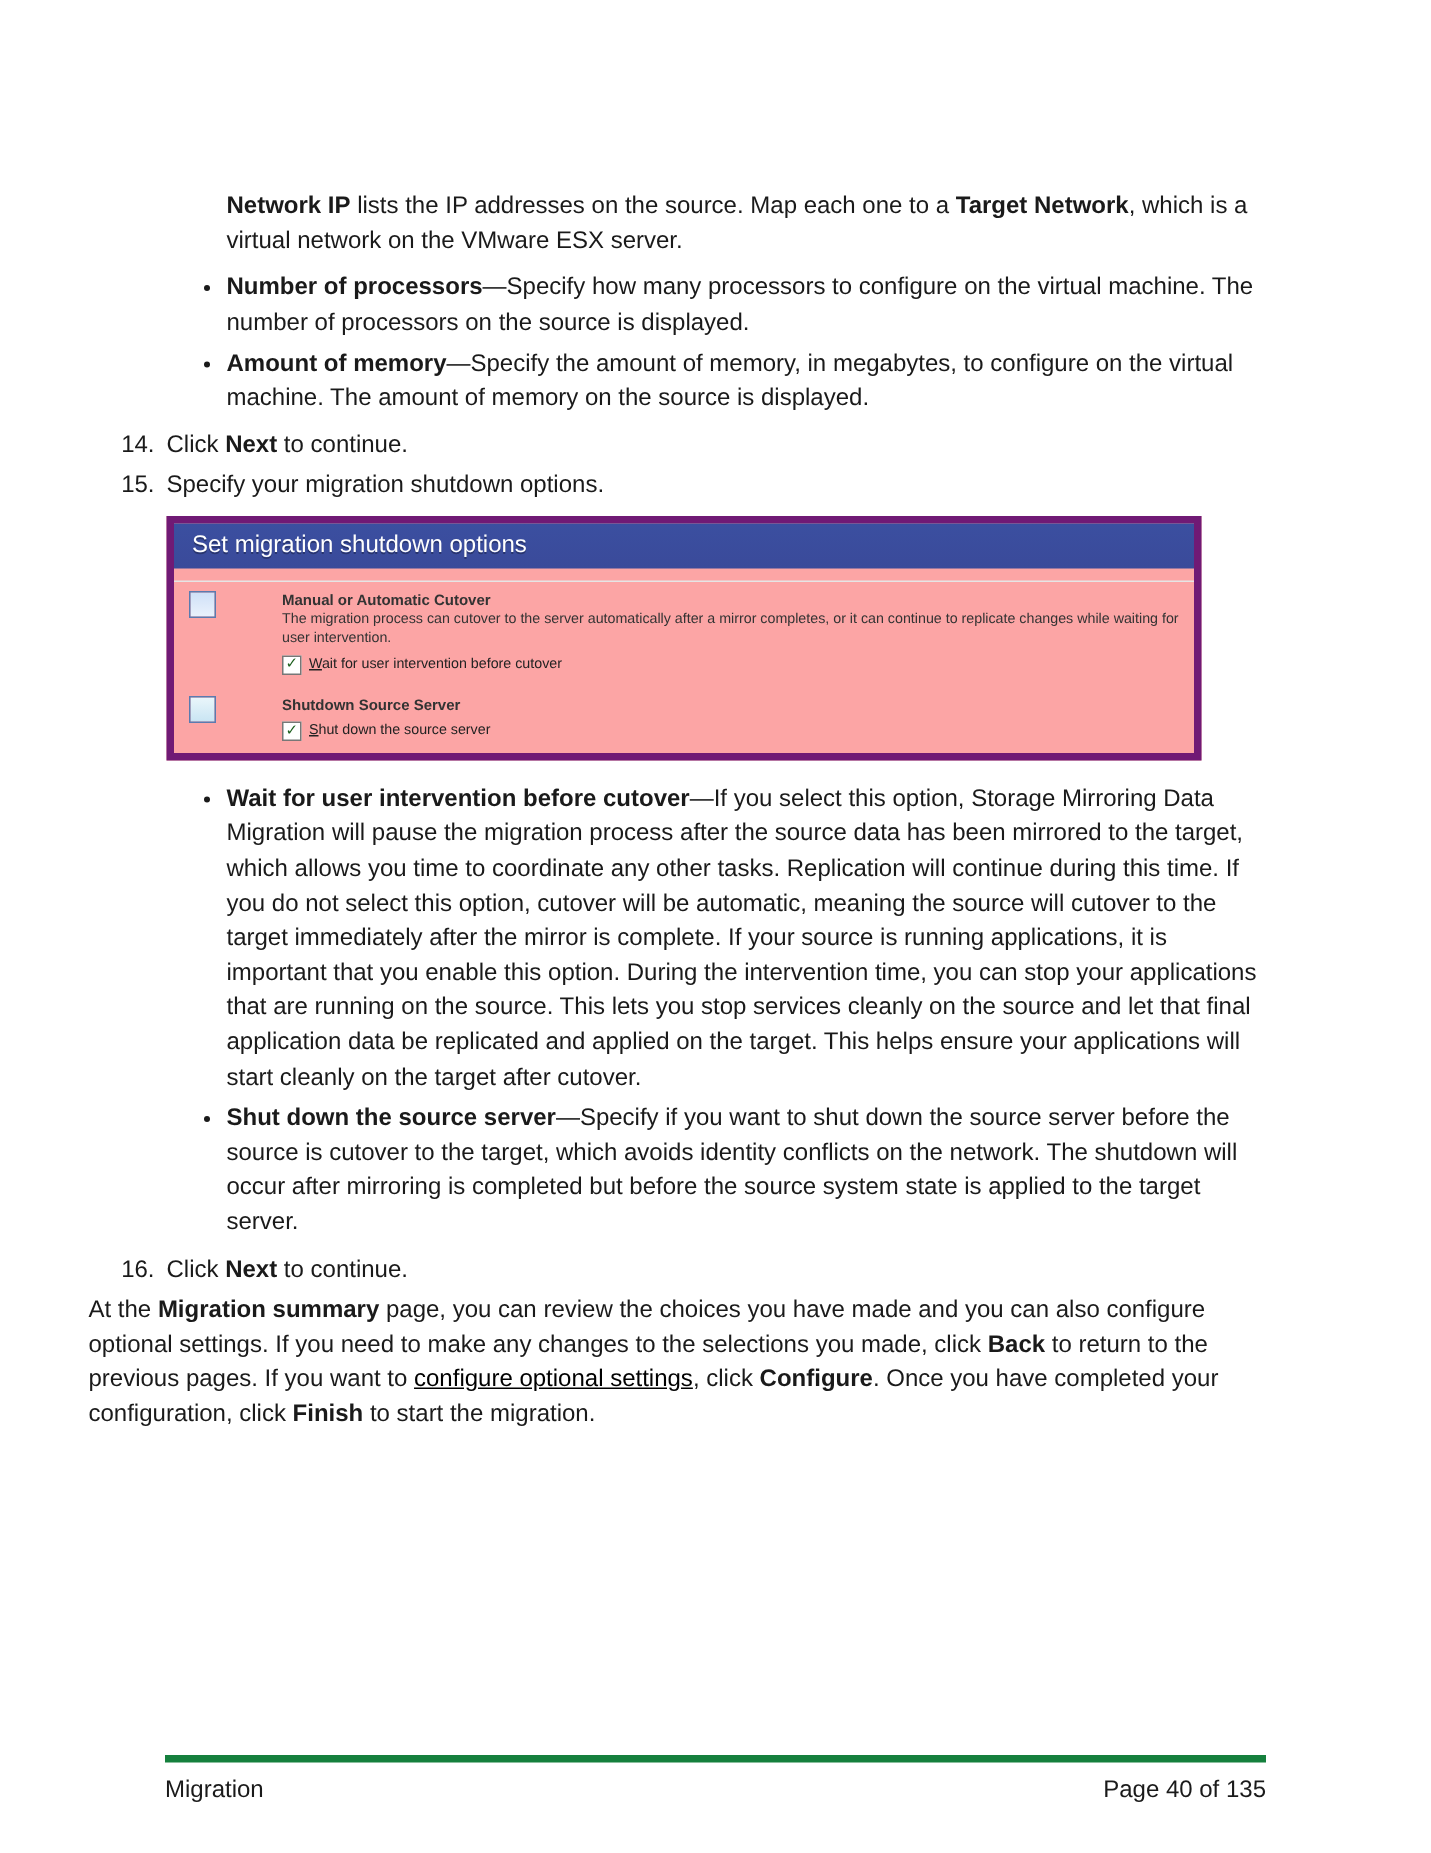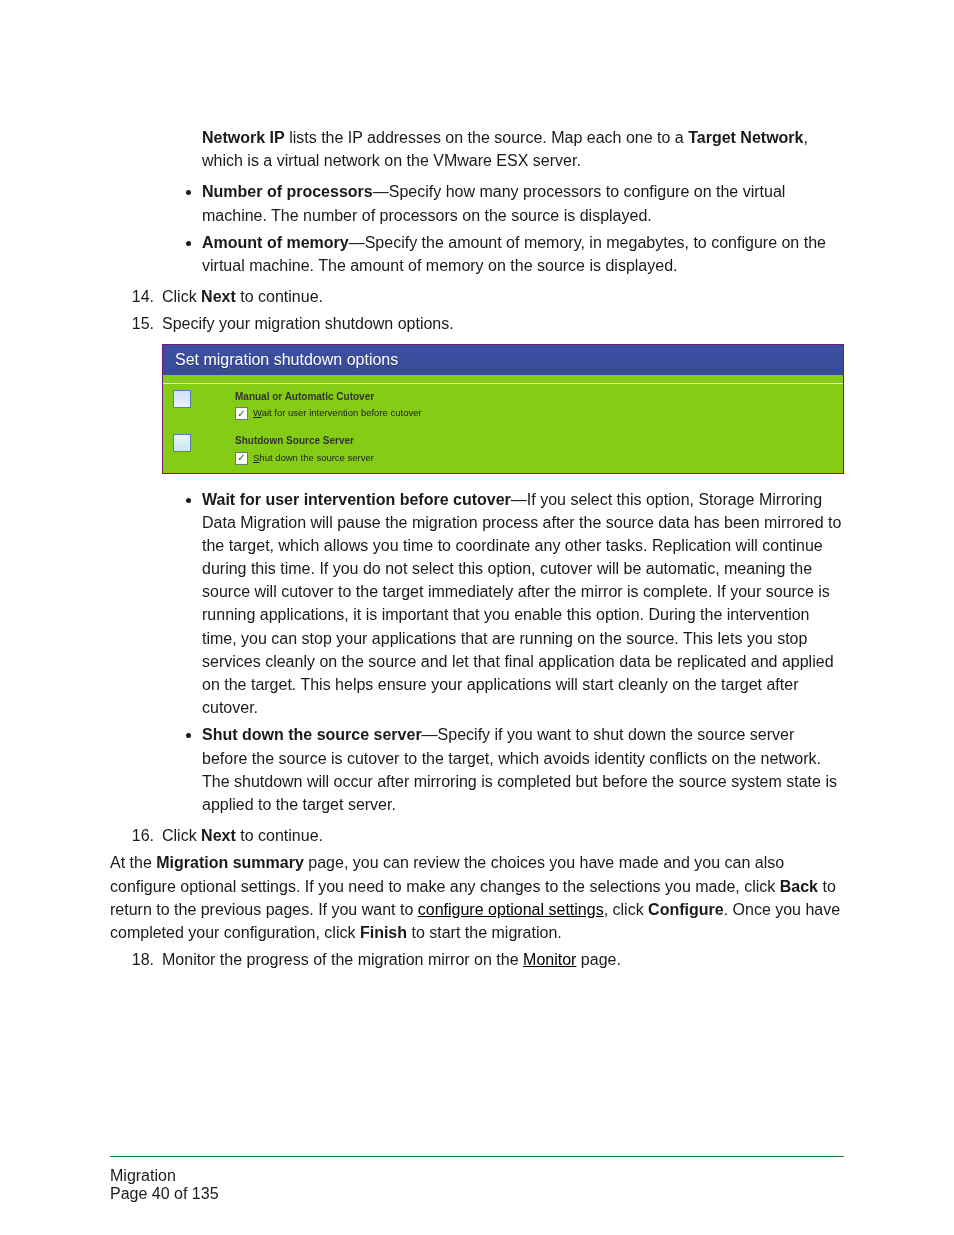--- a/index.html
+++ b/index.html
@@ -6,21 +6,21 @@
     margin: 0;
     padding: 0;
     background: #fff;
     font-family: Arial, Helvetica, sans-serif;
     color: #1a1a1a;
   }
   .page {
     width: 954px;
     min-height: 1235px;
     box-sizing: border-box;
-    padding: 110px 110px 40px 110px;
+    padding: 110px 110px 40px 59px;
     position: relative;
   }
   .ol-item {
     display: flex;
     margin: 4px 0 4px 0;
     font-size: 16px;
     line-height: 1.45;
   }
   .ol-num {
     width: 44px;
@@ -46,22 +46,22 @@
     margin-left: 92px;
     font-size: 16px;
     line-height: 1.45;
     margin-bottom: 8px;
   }
 
   
   .dlg {
     margin: 8px 0 14px 52px;
     width: 680px;
-    border: 1px solid #701a75;
-    background: #84cc16;
+    border: 5px solid #701a75;
+    background: #fca5a5;
     font-size: 10px;
   }
   .dlg-title {
     background: linear-gradient(#3b4fa0, #3a4a9a);
     color: #fff;
     font-size: 16px;
     padding: 6px 12px 6px 12px;
     text-shadow: 0 1px 0 rgba(0,0,0,0.3);
   }
   .dlg-sep {
@@ -119,26 +119,25 @@
     color: #000000;
     text-decoration: underline;
     cursor: pointer;
   }
 
   .footer {
     position: absolute;
     left: 110px;
     right: 110px;
     bottom: 32px;
-    border-top: 1px solid #15803d;
+    border-top: 5px solid #15803d;
     padding-top: 10px;
     display: flex;
     justify-content: space-between;
     font-size: 16px;
-    flex-direction: column;
   }
 </style>
 </head>
 <body>
 
 <div class="page">
 
   <p class="continuation">
     <span class="bold">Network IP</span><span> lists the IP addresses on the source. Map each one to a </span><span class="bold">Target Network</span><span>, which is a virtual network on the VMware ESX server.</span>
   </p>
@@ -165,20 +164,21 @@
   </div>
 
   <div class="dlg">
     <div class="dlg-title">Set migration shutdown options</div>
     <div class="dlg-sep"></div>
 
     <div class="dlg-section">
       <div class="dlg-icon"></div>
       <div class="dlg-content">
         <div class="dlg-h">Manual or Automatic Cutover</div>
+        <div class="dlg-desc">The migration process can cutover to the server automatically after a mirror completes, or it can continue to replicate changes while waiting for user intervention.</div>
         <label class="dlg-check">
           <span class="box">
               <span class="tick">✓</span>
             </span>
           <span><span class="ul">W</span><span>ait for user intervention before cutover</span></span>
         </label>
       </div>
     </div>
 
     <div class="dlg-section">
@@ -210,25 +210,19 @@
       <span>Click </span><span class="bold">Next</span><span> to continue.</span>
     </div>
   </div>
 
   <div class="ol-item">
     <div class="ol-body">
       <span>At the </span><span class="bold">Migration summary</span><span> page, you can review the choices you have made and you can also configure optional settings. If you need to make any changes to the selections you made, click </span><span class="bold">Back</span><span> to return to the previous pages. If you want to </span><a class="link">configure optional settings</a><span>, click </span><span class="bold">Configure</span><span>. Once you have completed your configuration, click </span><span class="bold">Finish</span><span> to start the migration.</span>
     </div>
   </div>
 
-  <div class="ol-item">
-    <div class="ol-num">18.</div>
-    <div class="ol-body">
-      <span>Monitor the progress of the migration mirror on the </span><a class="link">Monitor</a><span> page.</span>
-    </div>
-  </div>
 
   <div class="footer">
     <span>Migration</span>
     <span>Page 40 of 135</span>
   </div>
 
 </div>
 
 </body></html>

